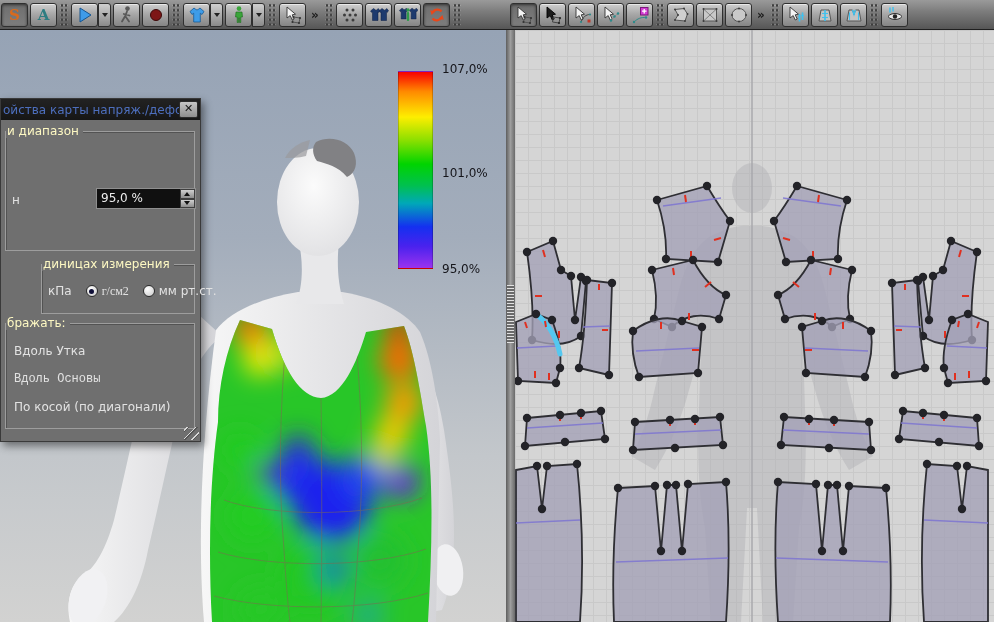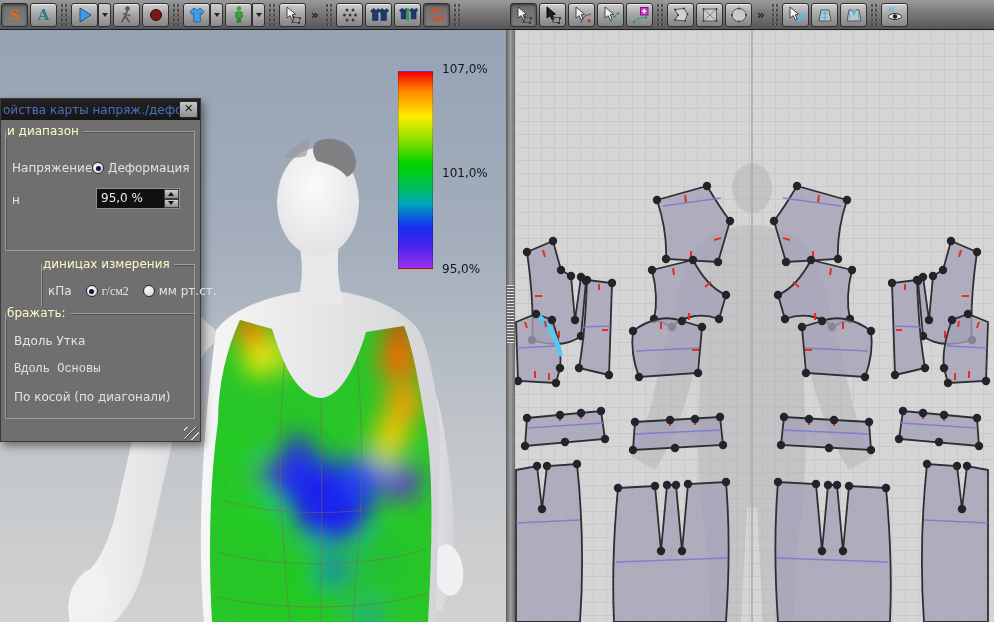--- a/index.html
+++ b/index.html
@@ -46,21 +46,21 @@
   .dlg-title .t{flex:1;white-space:nowrap;overflow:hidden;}
   .dlg-close{width:17px;height:15px;background:linear-gradient(#c6c6c6,#8e8e8e);border:1px solid #2c2c2c;border-radius:2px;
     color:#141414;font-size:11px;line-height:13px;text-align:center;font-weight:bold;cursor:pointer;}
   .grp{position:absolute;left:4px;right:5px;border:1px solid #9d9d9d;box-shadow:inset 1px 1px 0 rgba(0,0,0,.25);}
   .grp-t{position:absolute;top:-8px;left:0px;background:#6f6f6f;padding:0 4px 0 1px;color:#fef9c3;white-space:nowrap;}
   .radio{display:inline-block;width:12px;height:12px;border-radius:50%;box-sizing:border-box;border:1px solid #2c2c2c;
     background:radial-gradient(circle at 35% 30%,#ffffff,#c8c8c8);vertical-align:-2px;margin-right:4px;}
   .radio.sel{position:relative;}
   .radio.sel::after{content:"";position:absolute;left:2.5px;top:2.5px;width:5px;height:5px;border-radius:50%;background:#101038;}
   .row{position:absolute;left:6px;right:6px;height:20px;line-height:20px;white-space:nowrap;}
-  .spin{position:absolute;left:84px;top:-2px;width:84px;height:21px;background:#101010;border:1px solid #8f8f8f;box-sizing:border-box;}
+  .spin{position:absolute;left:84px;top:-2px;width:100px;height:21px;background:#101010;border:1px solid #8f8f8f;box-sizing:border-box;}
   .spin.focus{border-color:#cfe6fa;}
   .spin .val{position:absolute;left:4px;top:1px;height:17px;line-height:17px;color:#ececec;font-size:12px;}
   .spin .hl{background:#6ba3d9;color:#0a2038;}
   .spin .btns{position:absolute;right:0;top:0;width:15px;height:19px;display:flex;flex-direction:column;}
   .spin .btns div{flex:1;position:relative;background:linear-gradient(#d0d0d0,#8e8e8e);border:1px solid #3f3f3f;box-sizing:border-box;cursor:pointer;}
   .sp-up::after{content:"";position:absolute;left:3px;top:2px;border-left:3.5px solid transparent;border-right:3.5px solid transparent;border-bottom:4.5px solid #111;}
   .sp-dn::after{content:"";position:absolute;left:3px;bottom:2px;border-left:3.5px solid transparent;border-right:3.5px solid transparent;border-top:4.5px solid #111;}
   .opt{position:absolute;left:8px;white-space:nowrap;cursor:default;}
   .dlg-grip{position:absolute;right:1px;bottom:1px;width:15px;height:13px;cursor:nwse-resize;
     background:repeating-linear-gradient(135deg,transparent 0 2px,#d8d8d8 2px 3px,#555 3px 4px,transparent 4px 6px);}
@@ -444,44 +444,38 @@
       </div>
 
       <div class="dlg">
         <div class="dlg-title">
           <span class="t">ойства карты напряж./деформ</span>
           <span class="dlg-close">✕</span>
         </div>
 
         <div class="grp" style="top:32px;height:118px;">
           <span class="grp-t">и диапазон</span>
-          <div class="row" style="top:26px;">
-            <span>Напряжение</span>
-            <span style="position:absolute;left:80px;">
-              <span class="radio sel"></span><span>Деформация</span>
-            </span>
-          </div>
           <div class="row" style="top:58px;">
             <span>н</span>
             <span class="spin">
               <span class="val">95,0 %</span>
               <span class="btns">
                   <div class="sp-up"></div>
                   <div class="sp-dn"></div>
                 </span>
             </span>
           </div>
         </div>
 
         <div class="grp" style="top:165px;height:48px;margin-left:36px;">
           <span class="grp-t">диницах измерения</span>
           <div class="row" style="top:16px;" id="units-row"><span style="margin-right: 14px;"><span>кПа</span></span><span style="margin-right: 14px; font-family: Liberation Serif, serif;"><span class="radio sel"></span><span>г/см2</span></span><span style="margin-right: 14px;"><span class="radio"></span><span>мм рт.ст.</span></span></div>
         </div>
 
-        <div class="grp" style="top:214px;height:104px;text-align:right;">
+        <div class="grp" style="top:224px;height:104px;text-align:right;">
           <span class="grp-t">бражать:</span>
           <div class="opt" style="top:20px;">Вдоль Утка</div>
           <div class="opt" style="top:48px;font-family:Liberation Mono, monospace;">Вдоль Основы</div>
           <div class="opt" style="top:76px;">По косой (по диагонали)</div>
         </div>
 
         <div class="dlg-grip"></div>
       </div>
     </div>
 

